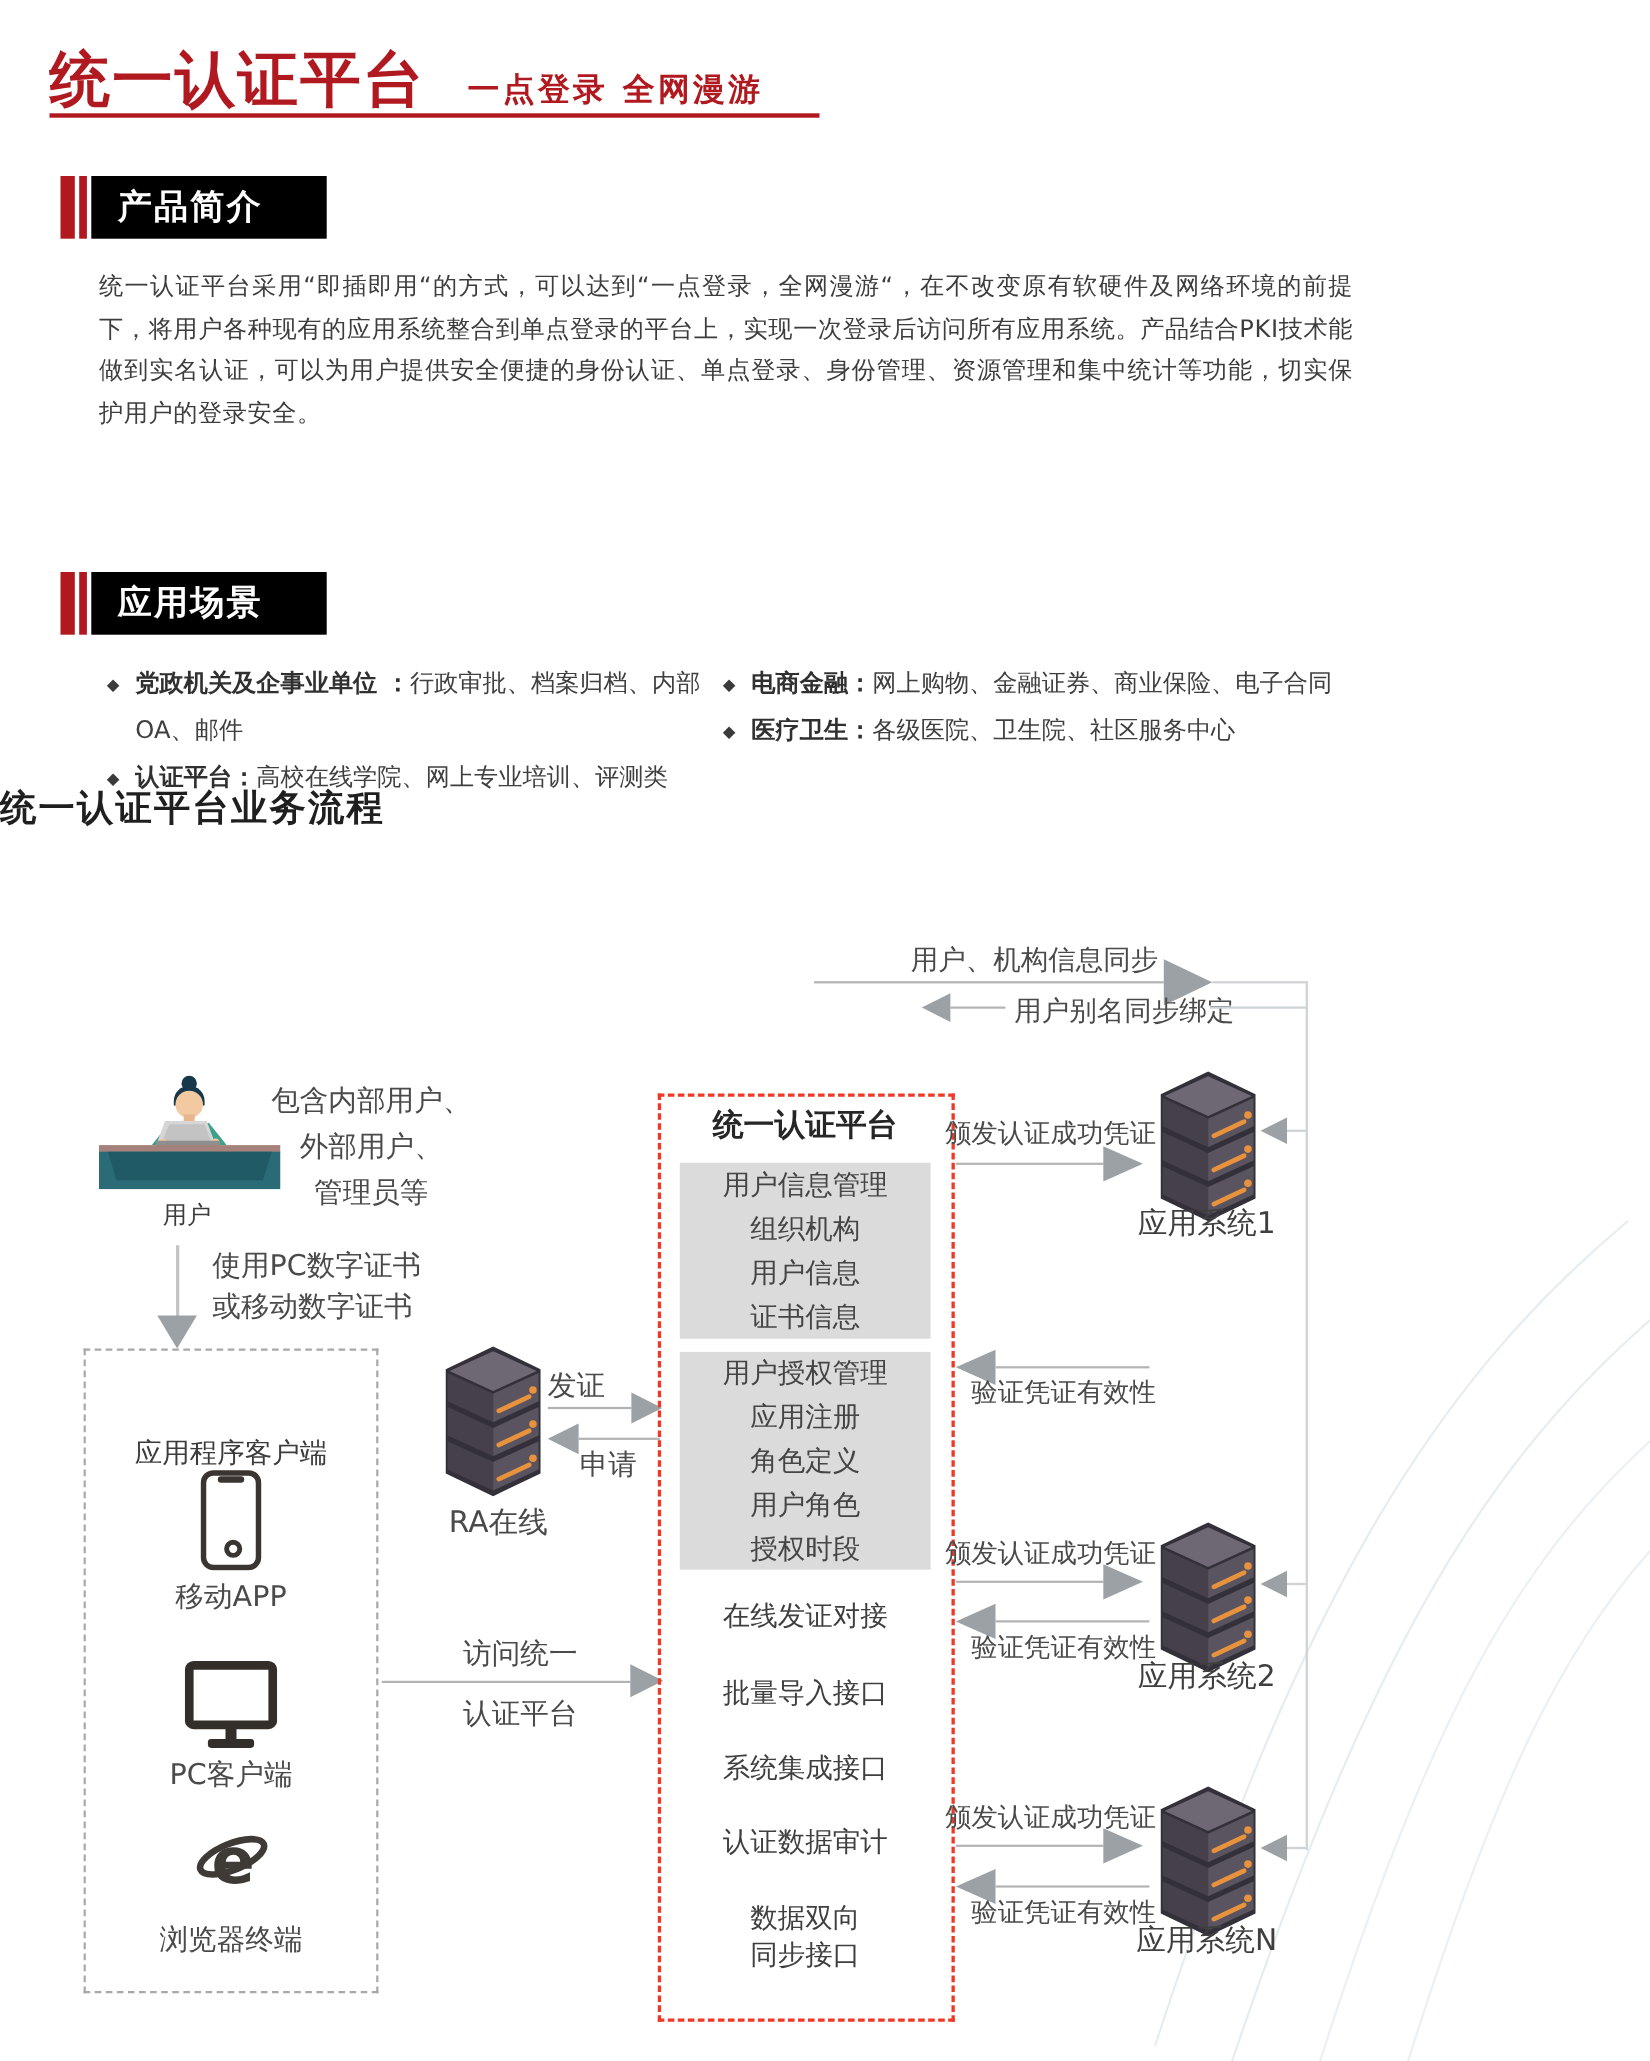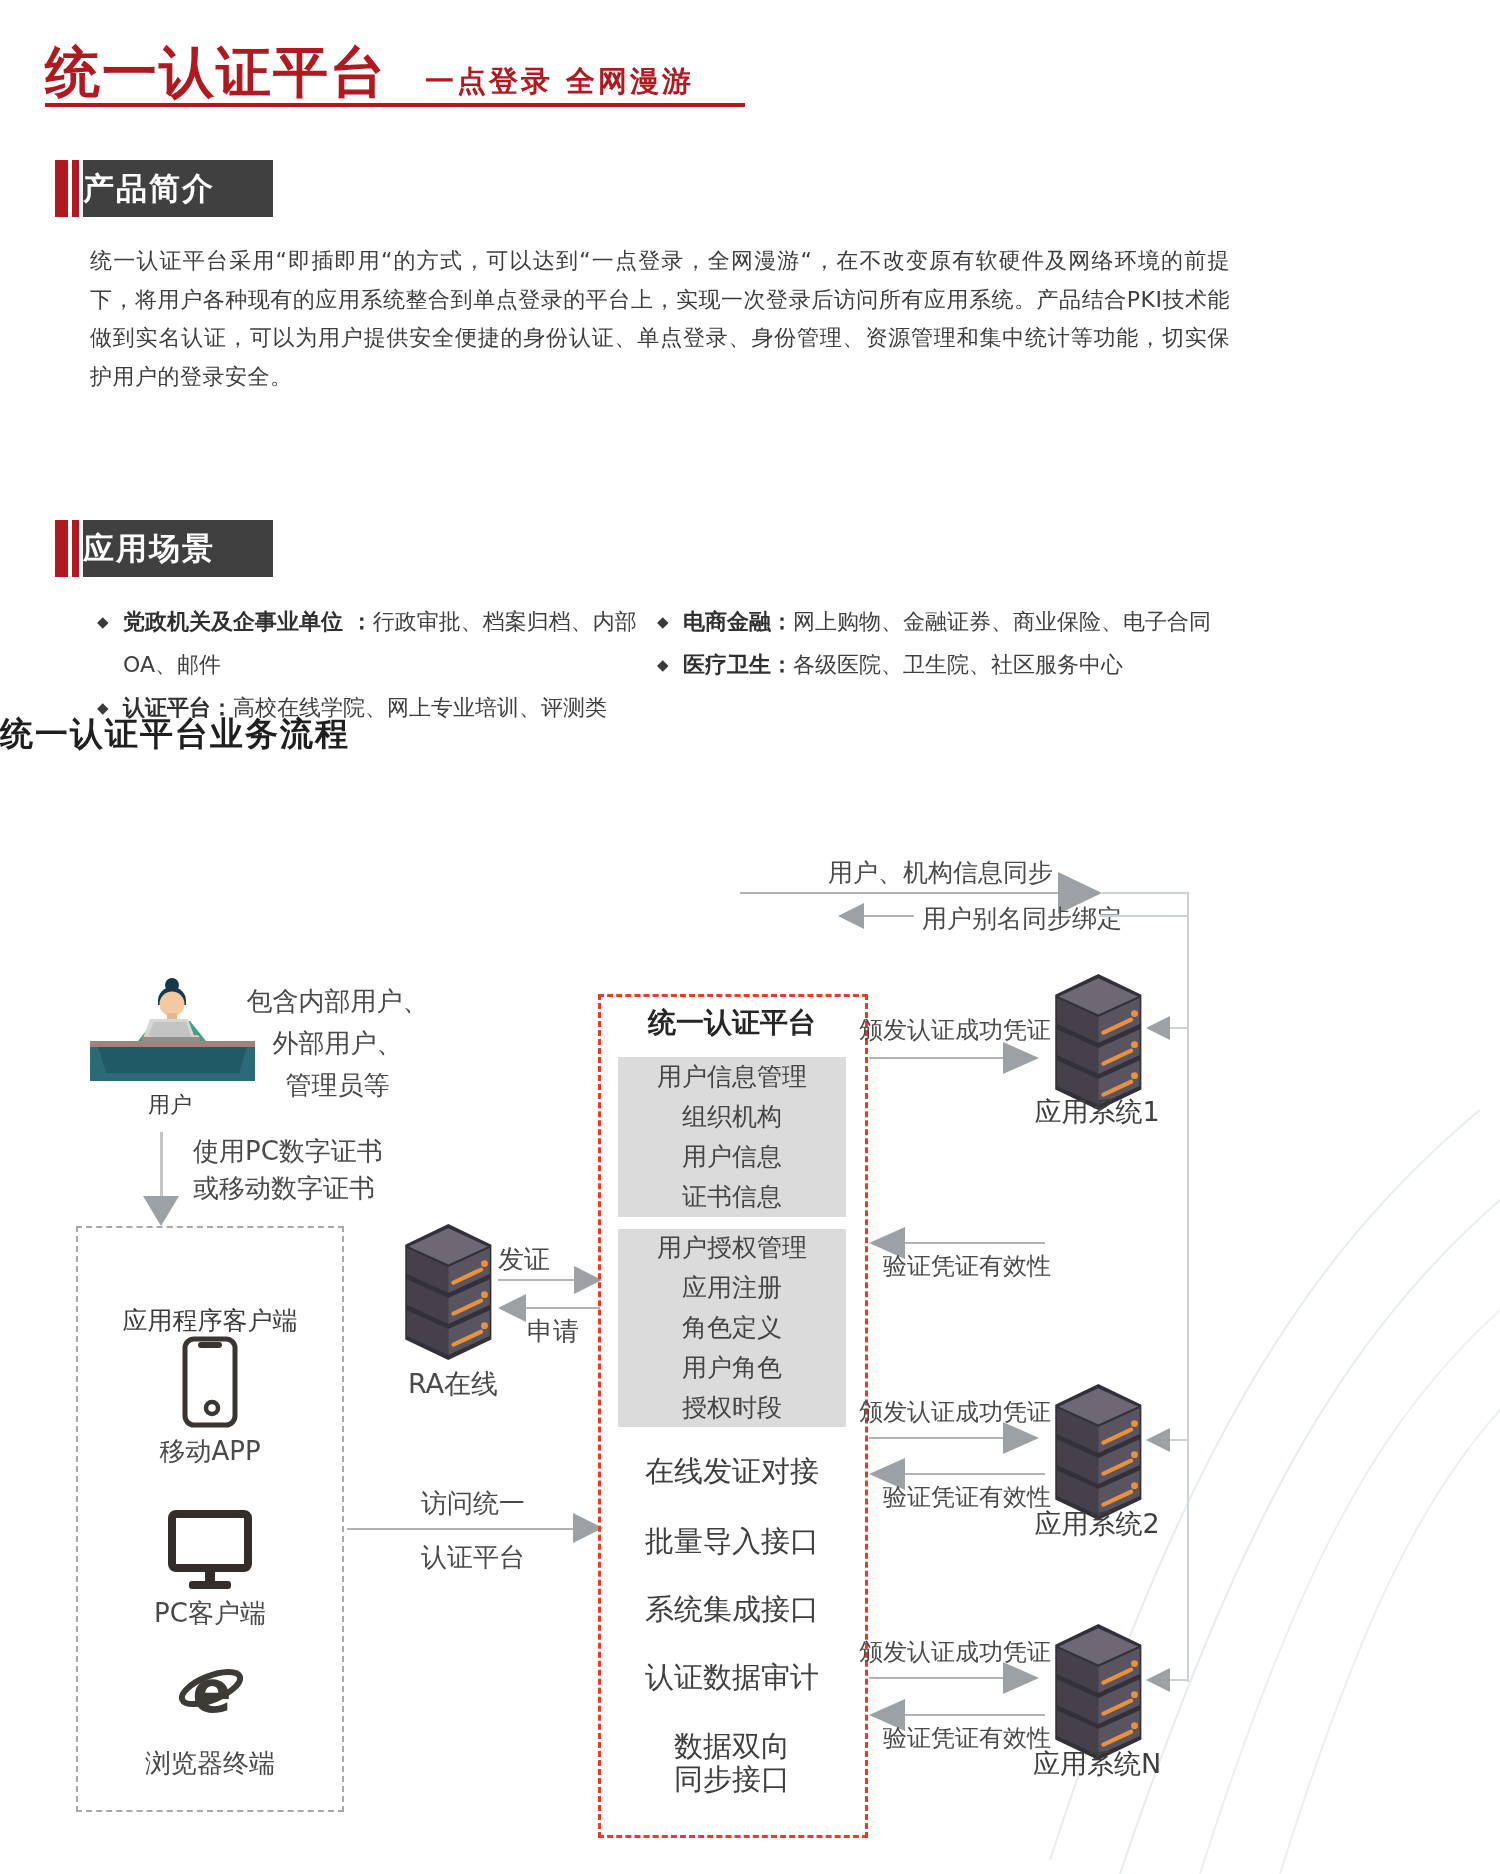--- a/index.html
+++ b/index.html
@@ -6,41 +6,41 @@
   .page{position:relative;width:1500px;height:1874px;background:#fff;overflow:hidden;
         font-family:"DejaVu Sans",sans-serif;color:#3f3f3f;}
   .abs{position:absolute;}
   
   .main-title{position:absolute;left:45px;top:36px;font-size:55px;font-weight:bold;color:#b0191f;letter-spacing:2px;}
   .sub-title{position:absolute;left:425px;top:62px;font-size:29px;font-weight:bold;color:#b0191f;letter-spacing:3px;}
   .title-rule{position:absolute;left:45px;top:103px;width:700px;height:4px;background:#b0191f;}
   
   .sec-bar1{position:absolute;width:13px;height:57px;background:#b0191f;}
   .sec-bar2{position:absolute;width:7px;height:57px;background:#b0191f;}
-  .sec-box{position:absolute;width:190px;height:57px;background:#404040;color:#fff;
-           font-size:31px;font-weight:bold;line-height:57px;letter-spacing:2px;}
+  .sec-box{position:absolute;width:190px;height:57px;background:#000000;color:#fff;
+           font-size:31px;font-weight:bold;line-height:57px;padding-left:24px;letter-spacing:2px;}
   .para{position:absolute;left:90px;top:220px;width:1140px;font-size:22px;line-height:38.5px;
         text-align:justify;color:#3d3d3d;letter-spacing:.5px;}
   .bitem{position:absolute;font-size:22px;line-height:43px;color:#3f3f3f;padding-left:28px;}
   .bitem .dia{position:absolute;left:2px;top:1px;font-size:15px;color:#3a3a3a;}
   .bitem b{color:#303030;}
   .diag-title{position:absolute;left:0;top:712px;width:1300px;
               font-size:33px;font-weight:bold;color:#1f1f1f;letter-spacing:2px;}
   
   .dlabel{position:absolute;color:#4a4a4a;}
   .center{text-align:center;}
   .shaft{position:absolute;background:#b3b3b3;height:2px;}
   .shaft.lite{background:#ccd2d5;}
   .vline{position:absolute;background:#ccd2d5;width:2px;}
   .tri{position:absolute;width:0;height:0;}
   .dash-gray{position:absolute;border:2px dashed #a8a8a8;}
   .dash-red{position:absolute;border:3px dashed #ef3826;}
   .graybox{position:absolute;background:#dbdbdb;display:flex;flex-direction:column;
            justify-content:center;text-align:center;font-size:25px;line-height:40px;color:#454545;}
-  .prow{position:absolute;left:598px;width:268px;text-align:center;font-size:29px;color:#3f3f3f;}
+  .prow{position:absolute;left:598px;width:268px;text-align:center;font-size:25px;color:#3f3f3f;}
   .applabel{position:absolute;width:170px;text-align:center;font-size:27px;color:#3f3f3f;}
   .pairlabel{position:absolute;width:210px;text-align:center;font-size:24px;color:#4a4a4a;}
 </style>
 </head>
 <body>
 
 <div class="page">
 
   <div class="main-title">统一认证平台</div>
   <div class="sub-title">一点登录  全网漫游</div>

